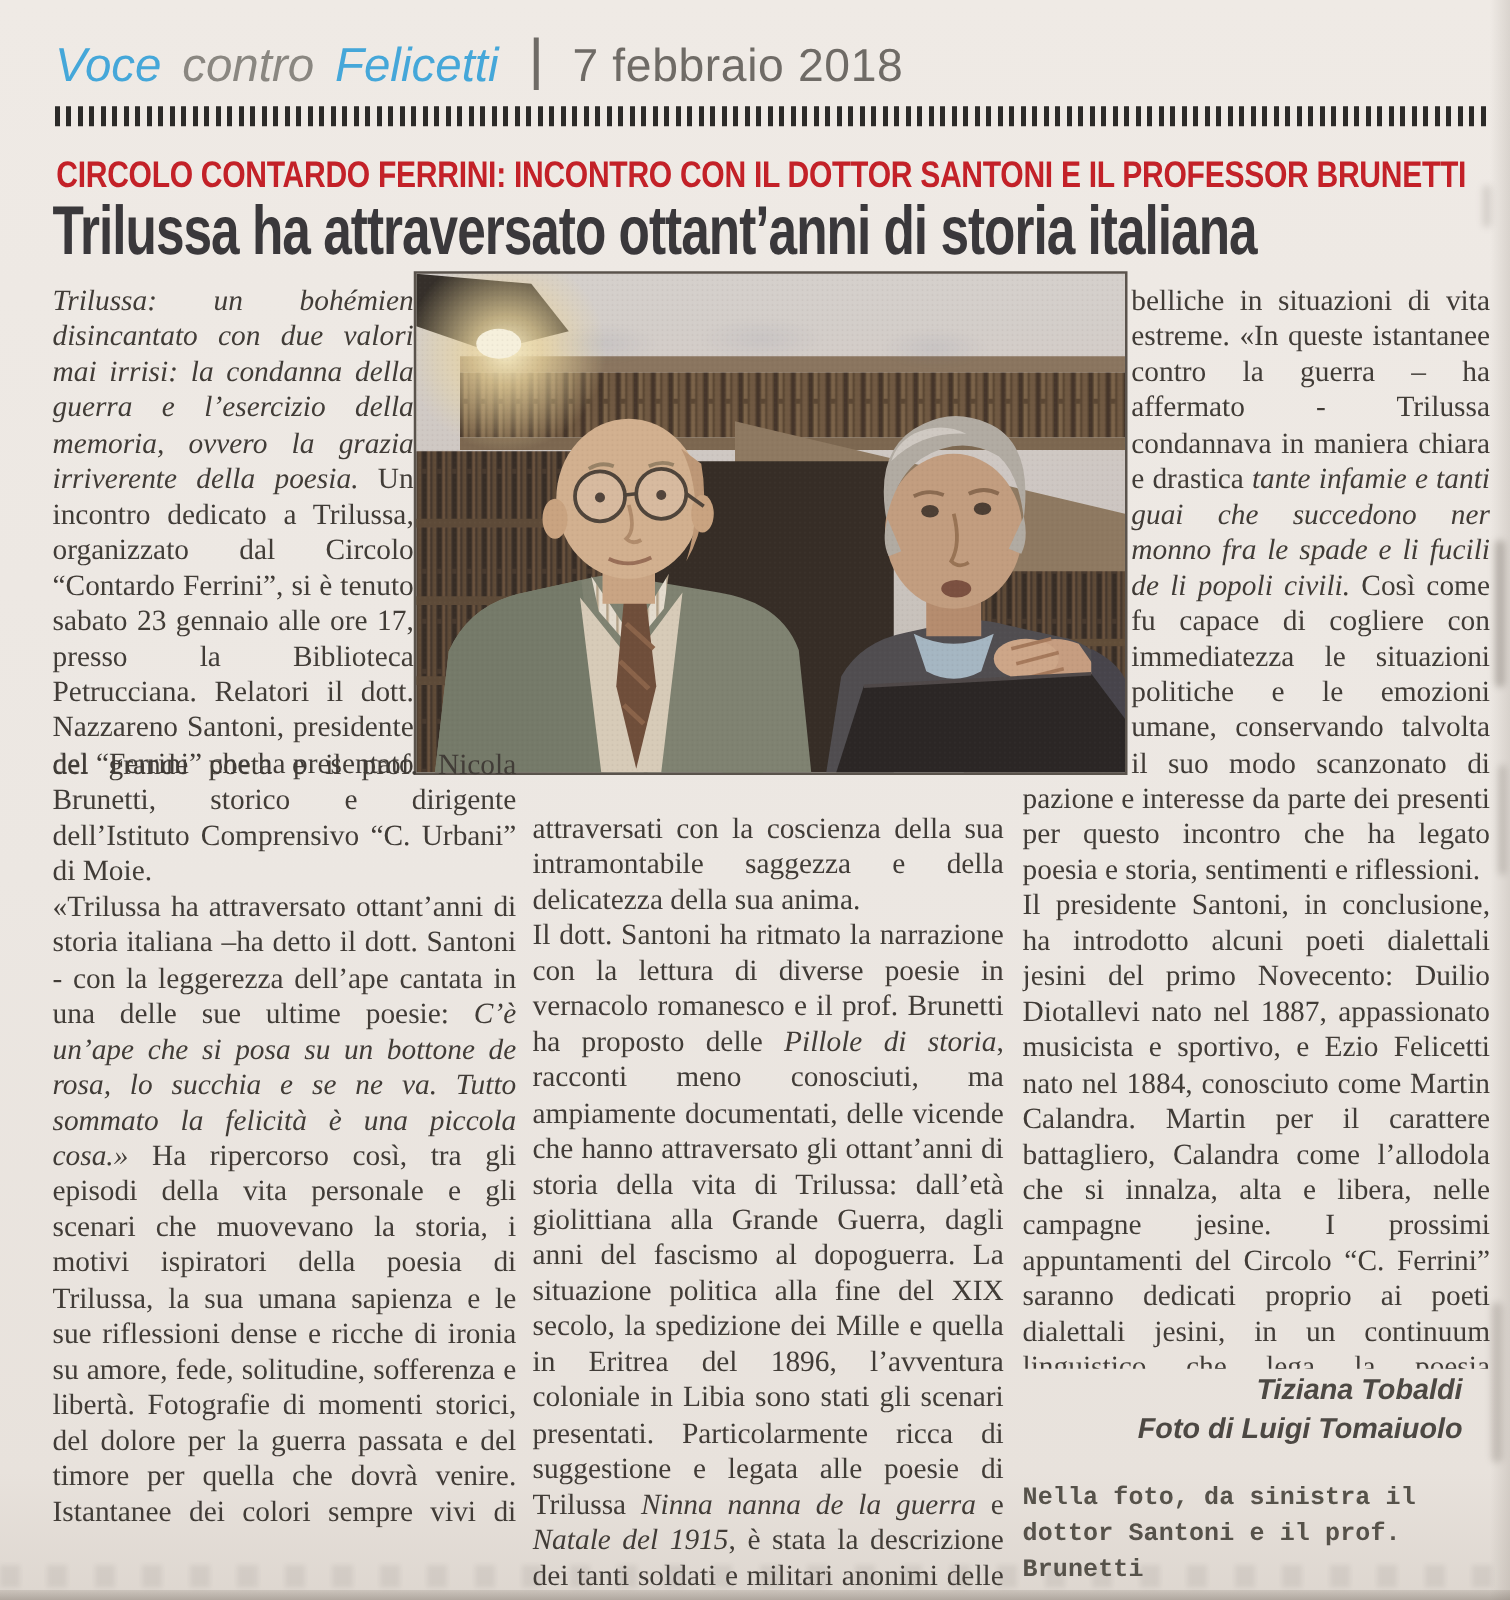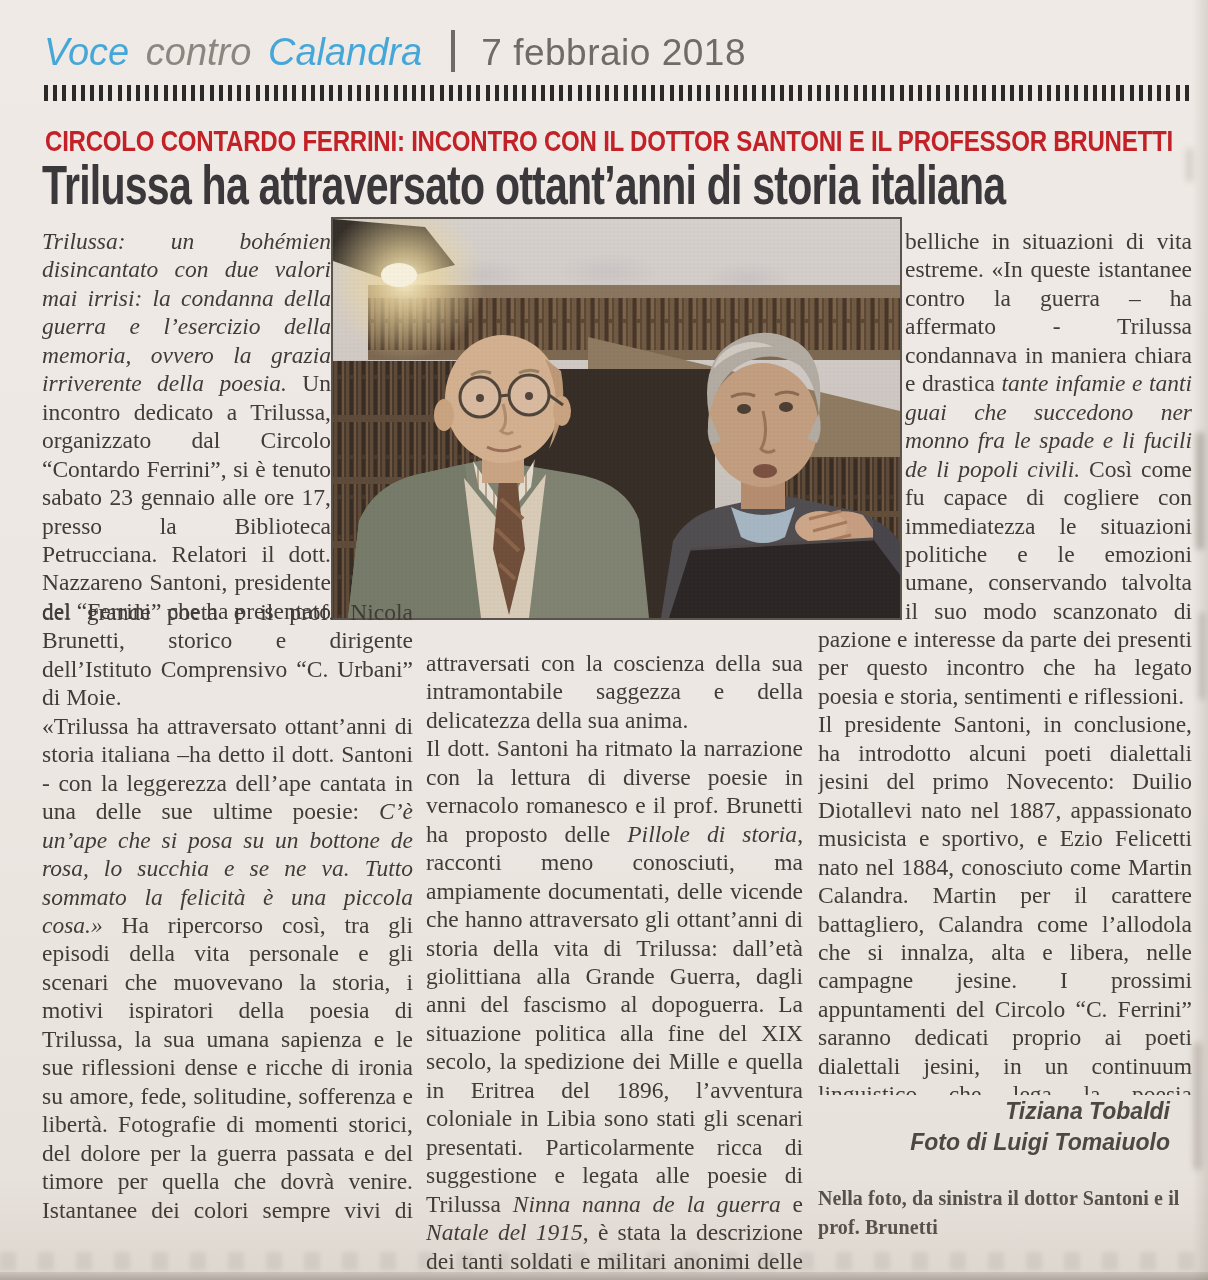--- a/index.html
+++ b/index.html
@@ -30,21 +30,21 @@
   .it{font-style:italic;}
   .col-left-top{left:42px;top:227px;width:289px;height:398px;overflow:hidden;}
   .col-right-top{left:905px;top:227px;width:287px;height:398px;overflow:hidden;}
   .col-left-bottom{left:42px;top:598px;width:371px;height:624px;overflow:hidden;}
   .col-middle-bottom{left:426px;top:625px;width:377px;height:624px;overflow:hidden;margin-top:24px;}
   .col-right-bottom{left:818px;top:625px;width:374px;height:470px;overflow:hidden;}
   .signature{position:absolute;left:818px;top:1096px;width:374px;text-align:right;
              padding-right:22px;box-sizing:border-box;font-family:"Liberation Sans",sans-serif;
              font-weight:700;font-style:italic;font-size:23px;line-height:31px;color:#4c4843;}
   .caption{position:absolute;left:818px;top:1184px;width:376px;
-           font-family:Liberation Serif, serif;font-weight:700;font-size:20px;
+           font-family:Liberation Mono, monospace;font-weight:700;font-size:20px;
            line-height:29px;color:var(--caption,#56524a);letter-spacing:.1px;}
   
   .photo{position:absolute;left:333px;top:219px;width:567px;height:399px;
          outline:2px solid #5a534c;background:#cfc7c0;}
   .ghost-photo{position:absolute;left:420px;top:240px;width:420px;height:70px;
                background:
                  radial-gradient(60px 22px at 15% 50%,rgba(100,115,150,.10),transparent 70%),
                  radial-gradient(70px 24px at 45% 45%,rgba(100,115,150,.09),transparent 70%),
                  radial-gradient(60px 22px at 78% 55%,rgba(100,115,150,.10),transparent 70%);
                filter:blur(2px);pointer-events:none;}
@@ -63,21 +63,21 @@
                background:linear-gradient(180deg,rgba(150,140,130,.25),rgba(120,110,100,.45));}
 </style>
 </head>
 <body>
 
 <div class="page">
 
   <div class="masthead">
     <span class="mast-blue">Voce</span>
     <span class="mast-gray">contro</span>
-    <span class="mast-blue">Calandra</span>
+    <span class="mast-blue">Felicetti</span>
     <span class="mast-sep"></span>
     <span class="mast-date">7 febbraio 2018</span>
   </div>
   <div class="dashes"></div>
 
   <div class="kicker">CIRCOLO CONTARDO FERRINI: INCONTRO CON IL DOTTOR SANTONI E IL PROFESSOR BRUNETTI</div>
   <div class="headline">Trilussa ha attraversato ottant’anni di storia italiana</div>
 
   <svg class="photo" viewBox="0 0 567 399" preserveAspectRatio="none">
     <defs>

